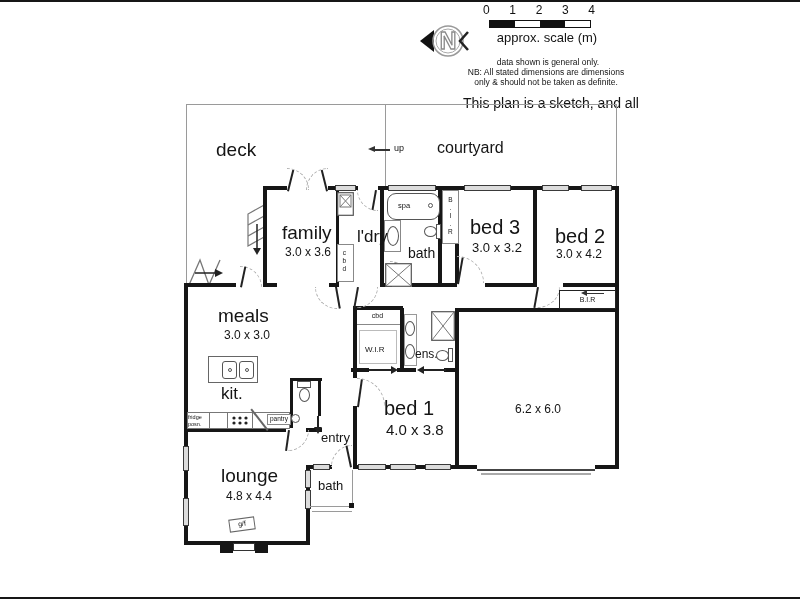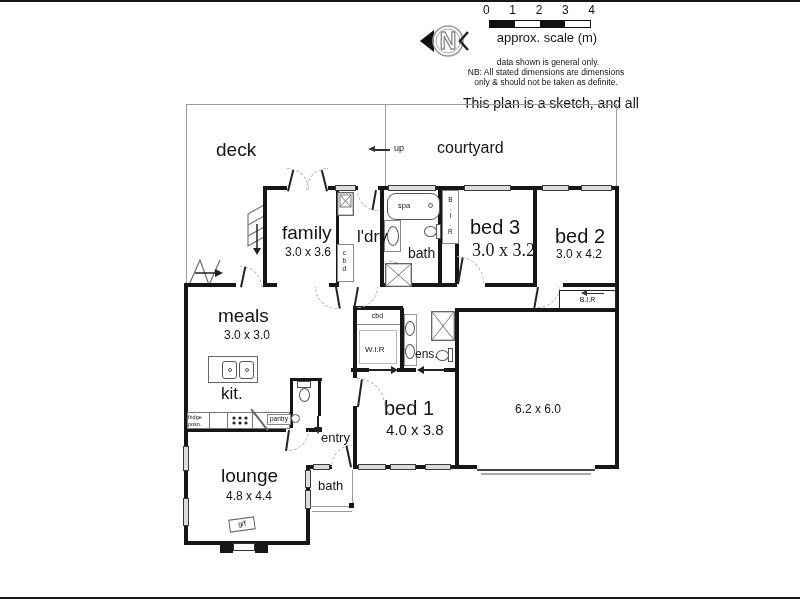--- a/index.html
+++ b/index.html
@@ -272,21 +272,21 @@
   <div class="w" style="left:255px;top:542px;width:13px;height:11px;"></div>
   <div class="thinfx" style="left:233px;top:543px;width:22px;height:8px;border-color:#333;"></div>
   <div class="thinfx" style="left:229px;top:518px;width:26px;height:13px;border-color:#666;transform:rotate(-8deg);"></div>
   <div class="lbl ctr" style="left:229px;top:520px;width:26px;font-size:7px;transform:rotate(-8deg);">g/f</div>
 
   <div class="lbl" style="left:282px;top:223px;font-size:19px;">family</div>
   <div class="lbl" style="left:285px;top:246px;font-size:12px;">3.0 x 3.6</div>
   <div class="lbl" style="left:357px;top:228px;font-size:17px;">l'dry</div>
   <div class="lbl" style="left:408px;top:246px;font-size:14px;">bath</div>
   <div class="lbl" style="left:470px;top:217px;font-size:20px;">bed 3</div>
-  <div class="lbl" style="left:472px;top:241px;font-size:18px;font-family:Liberation Serif, serif;">3.0 x 3.2</div>
+  <div class="lbl" style="left:472px;top:241px;font-size:13px;">3.0 x 3.2</div>
   <div class="lbl" style="left:555px;top:226px;font-size:20px;">bed 2</div>
   <div class="lbl" style="left:556px;top:248px;font-size:12px;">3.0 x 4.2</div>
   <div class="lbl" style="left:218px;top:306px;font-size:19px;">meals</div>
   <div class="lbl" style="left:224px;top:329px;font-size:12px;">3.0 x 3.0</div>
   <div class="lbl" style="left:221px;top:385px;font-size:17px;">kit.</div>
   <div class="lbl ctr" style="left:496px;top:403px;width:84px;font-size:12px;">6.2 x 6.0</div>
   <div class="lbl" style="left:384px;top:398px;font-size:20px;">bed 1</div>
   <div class="lbl" style="left:386px;top:422px;font-size:15px;">4.0 x 3.8</div>
   <div class="lbl" style="left:321px;top:431px;font-size:13px;">entry</div>
   <div class="lbl" style="left:318px;top:479px;font-size:13px;">bath</div>

